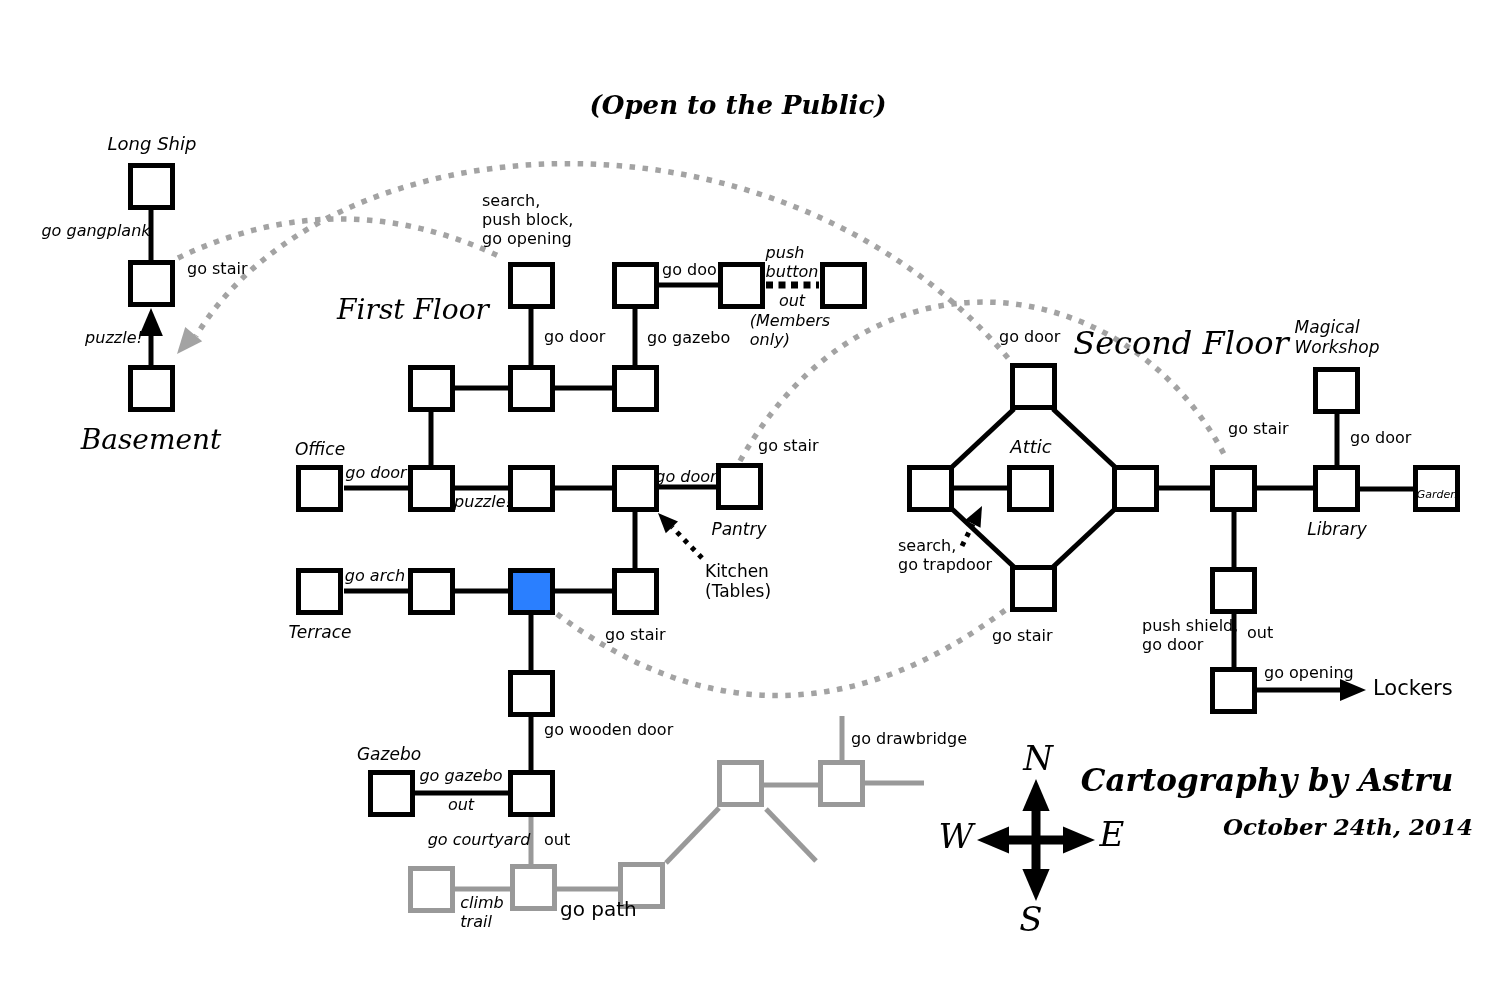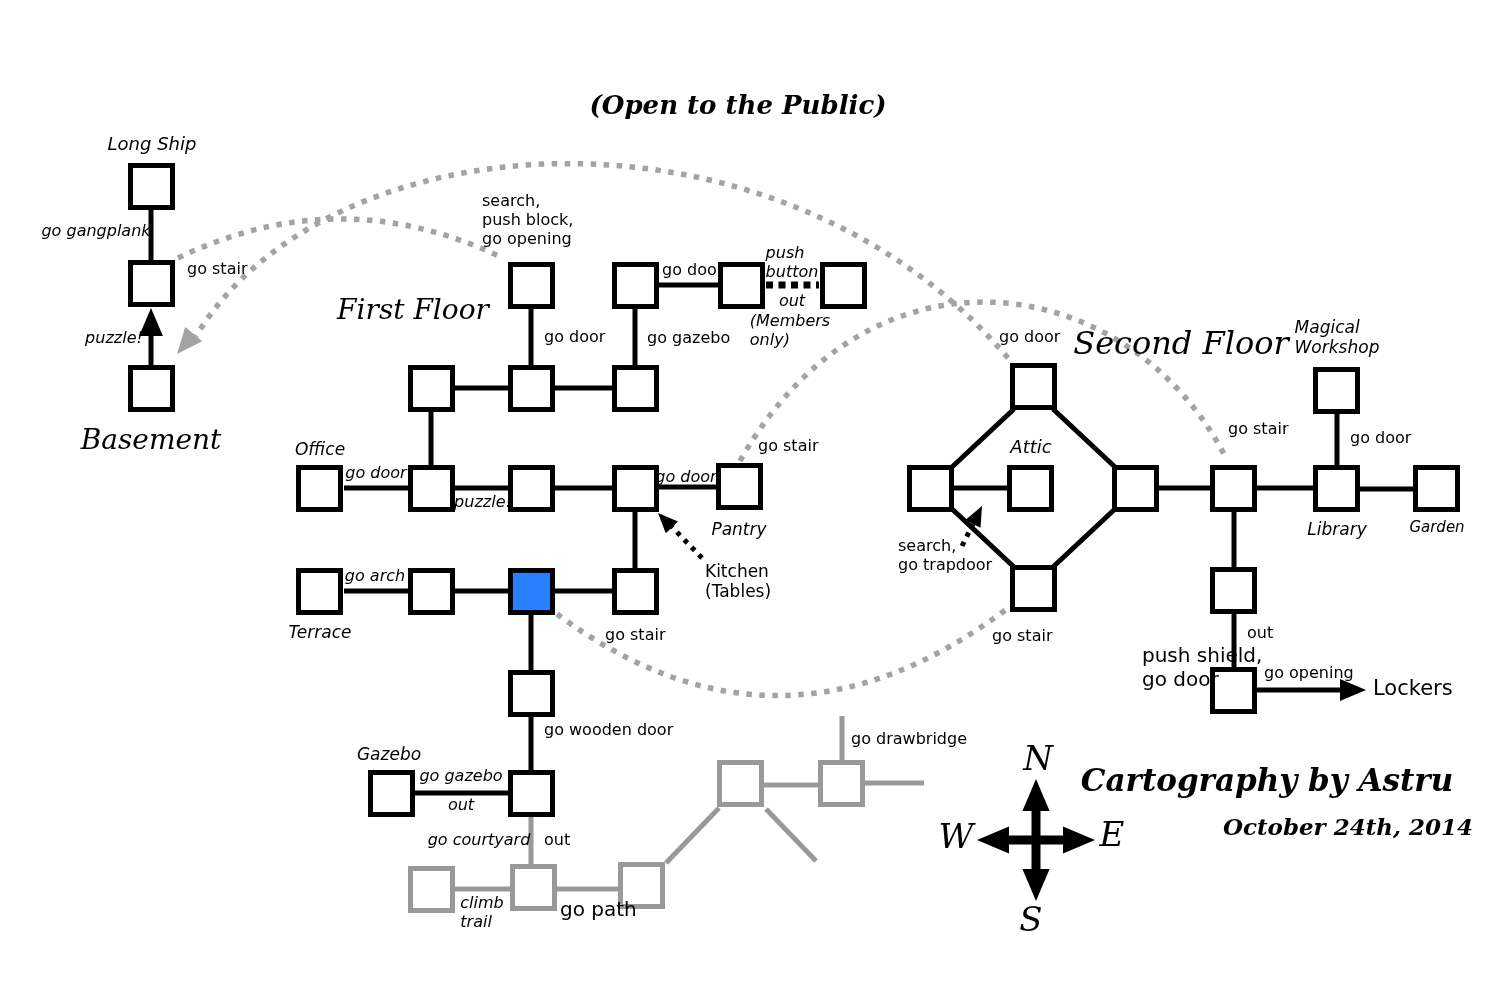--- a/index.html
+++ b/index.html
@@ -159,22 +159,22 @@
       <div class="lbl center script" style="left: 1181px; top: 290px; font-size: 32px; margin-top: 35px;">Second Floor</div>
       <div class="lbl " style="left: 999px; top: 328px; font-size: 16px;">go door</div>
       <div class="lbl center " style="left: 1031px; top: 436px; font-size: 18px;">Attic</div>
       <div class="lbl " style="left: 898px; top: 537px; font-size: 16px;">search,
 go trapdoor</div>
       <div class="lbl " style="left: 1228px; top: 420px; font-size: 16px;">go stair</div>
       <div class="lbl center " style="left: 1337px; top: 317px; font-size: 17px;">Magical
 Workshop</div>
       <div class="lbl " style="left: 1350px; top: 429px; font-size: 16px;">go door</div>
       <div class="lbl center " style="left: 1337px; top: 519px; font-size: 17px;">Library</div>
-      <div class="lbl center " style="left: 1437px; top: 519px; font-size: 15px;">Garden</div>
-      <div class="lbl " style="left: 1142px; top: 644px; font-size: 20px;">push shield,
+      <div class="lbl center " style="left: 1437px; top: 489px; font-size: 11px;">Garden</div>
+      <div class="lbl " style="left: 1142px; top: 617px; font-size: 16px;">push shield,
 go door</div>
       <div class="lbl " style="left: 1247px; top: 624px; font-size: 16px;">out</div>
       <div class="lbl " style="left: 1264px; top: 664px; font-size: 16px;">go opening</div>
       <div class="lbl " style="left: 1373px; top: 676px; font-size: 21px;">Lockers</div>
       <div class="lbl " style="left: 992px; top: 627px; font-size: 16px;">go stair</div>
       <div class="lbl center script" style="left: 1038px; top: 738px; font-size: 34px;">N</div>
       <div class="lbl center script" style="left: 956px; top: 816px; font-size: 34px;">W</div>
       <div class="lbl center script" style="left: 1112px; top: 814px; font-size: 34px;">E</div>
       <div class="lbl center script" style="left: 1031px; top: 899px; font-size: 34px;">S</div>
     </div>

